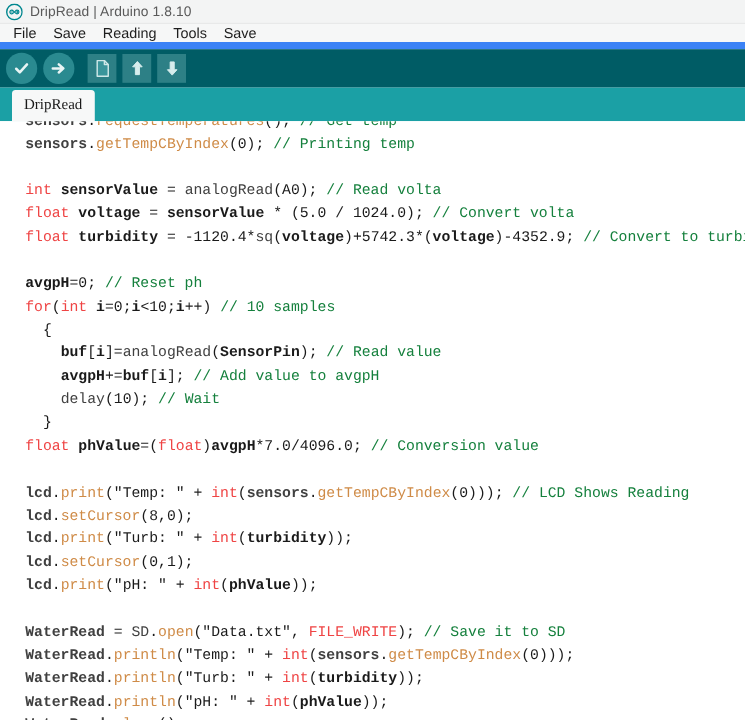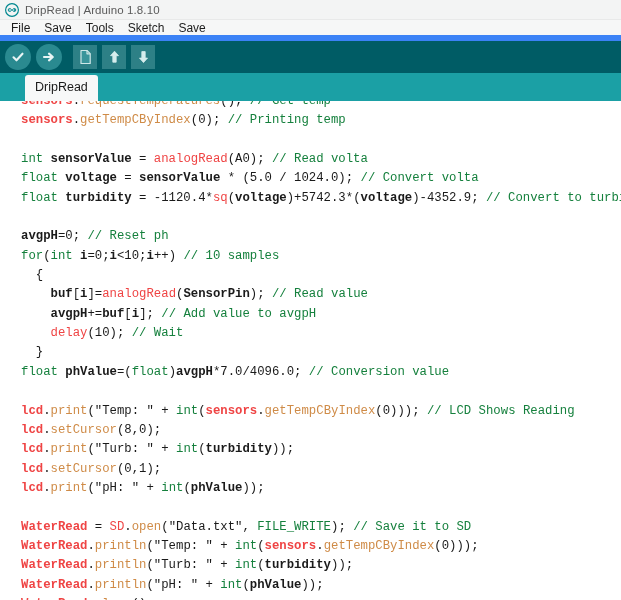--- a/index.html
+++ b/index.html
@@ -93,23 +93,24 @@
   }
   .tb-sq.first { margin-left: 6px; }
   .tb-round svg, .tb-sq svg { display: block; }
 
   
   .tabbar {
     height: 28px;
     background: #1ba0a5;
     display: flex;
     align-items: flex-end;
-    padding-left: 25px;
-    flex: none;
-    position: relative;
+    padding-left: 10px;
+    flex: none;
+    position: relative;
+    font-family: Liberation Serif, serif;
   }
   .tab {
     background: #f7f8f8;
     color: #1a1a1a;
     font-size: 12.5px;
     padding: 4px 10px 5px 10px;
     border-radius: 3px 3px 0 0;
     margin-bottom: 0;
     cursor: pointer;
     white-space: nowrap;
@@ -129,22 +130,22 @@
     font-size: 12.3px;
     line-height: 19.35px;
     color: #1a1a1a;
     white-space: pre;
     padding-left: 21px;
     margin-top: -10px;
   }
   .ln { height: 19.35px; white-space: pre; }
 
   
-  .kw   { color: #15803d; }   
-  .fn   { color: #ef4444; }   
+  .kw   { color: #ef4444; }   
+  .fn   { color: #404040; }   
   .fn2  { color: #cf8b47; text-align: center; }   
   .cm   { color: #15803d; }   
   .bold { font-weight: bold; }
   .st   { color: #1a1a1a; }
 </style>
 </head>
 <body>
 
 <div id="app">
 
@@ -153,22 +154,22 @@
       <circle cx="12" cy="12" r="11" fill="none" stroke="#00878f" stroke-width="2"></circle>
       <path d="M5.5 12a2.7 2.7 0 0 1 2.7-2.7c2.2 0 2.9 2.7 3.8 2.7s1.6-2.7 3.8-2.7A2.7 2.7 0 0 1 18.5 12a2.7 2.7 0 0 1-2.7 2.7c-2.2 0-2.9-2.7-3.8-2.7s-1.6 2.7-3.8 2.7A2.7 2.7 0 0 1 5.5 12z" fill="none" stroke="#00878f" stroke-width="1.6"></path>
       <path d="M6.6 12h2.6M15 12h2.6M16.3 10.7v2.6" stroke="#00878f" stroke-width="1.3" stroke-linecap="round"></path>
     </svg>
     <span class="title-text">DripRead | Arduino 1.8.10</span>
   </div>
 
   <div class="menubar">
     <div class="menu-item">File</div>
     <div class="menu-item">Save</div>
+    <div class="menu-item">Reading</div>
     <div class="menu-item">Tools</div>
-    <div class="menu-item">Sketch</div>
     <div class="menu-item">Save</div>
   </div>
 
   <div class="toolbar">
     <div class="tb-round">
       <svg width="16" height="16" viewBox="0 0 16 16">
         <path d="M3.5 8.3l3 3 6-6.6" fill="none" stroke="#e9f5f5" stroke-width="2.1" stroke-linecap="round" stroke-linejoin="round"></path>
       </svg>
     </div>
     <div class="tb-round">

